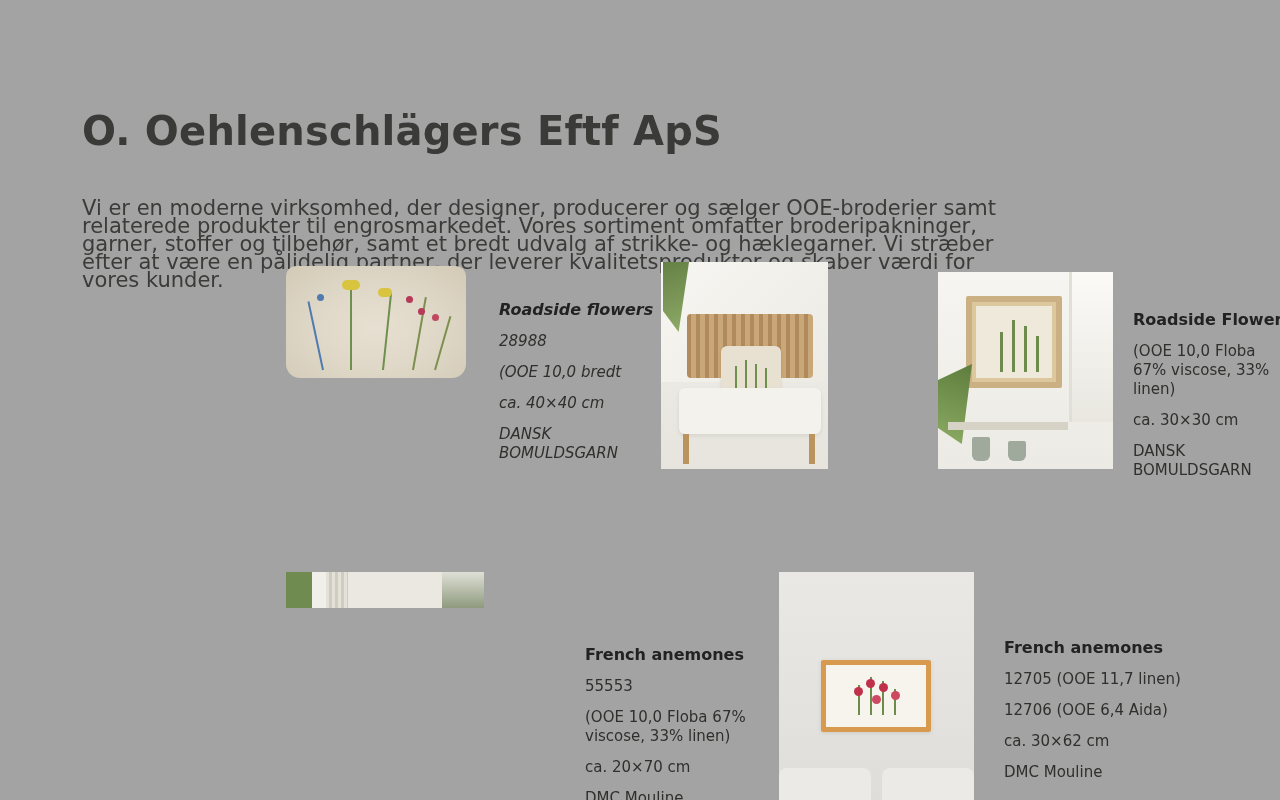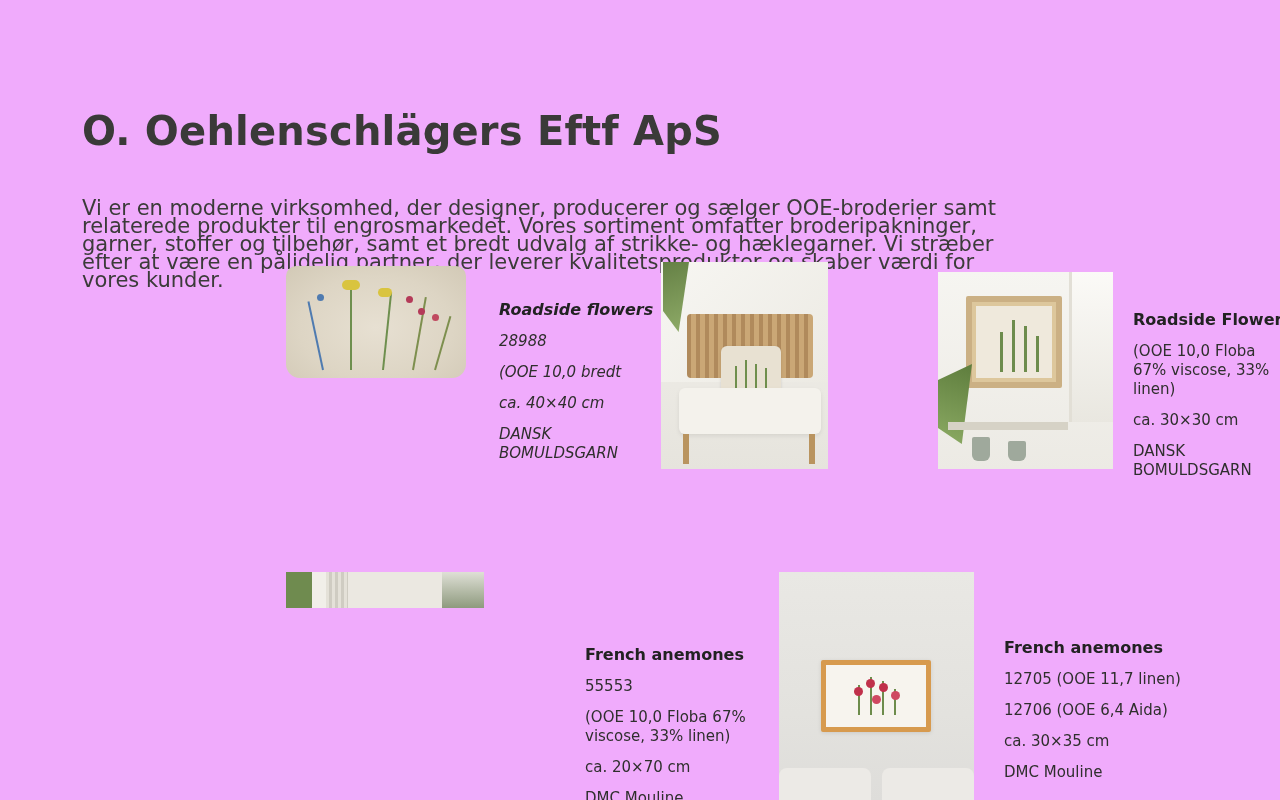--- a/index.html
+++ b/index.html
@@ -10,21 +10,21 @@
     height: 800px;
     overflow: hidden;
     background: #dcdcda;
     font-family: "DejaVu Sans", "Liberation Sans", sans-serif;
     color: #2b2b2b;
   }
   .page {
     position: relative;
     width: 1280px;
     height: 800px;
-    background: #f0abfc;
+    background: #a3a3a3;
   }
 
   
   .site-title {
     position: absolute;
     left: 82px;
     top: 108px;
     font-size: 40px;
     font-weight: 700;
     letter-spacing: 0.2px;
@@ -315,17 +315,17 @@
       <div class="poppy" style="left:46px;top:30px;background:#cf4861;"></div>
     </div>
     <div class="bed-left"></div>
     <div class="bed-right"></div>
   </div>
 
   <div class="prod prod-4">
     <div class="name">French anemones</div>
     <div class="line">12705 (OOE 11,7 linen)</div>
     <div class="line">12706 (OOE 6,4 Aida)</div>
-    <div class="line">ca. 30×35 cm</div>
+    <div class="line">ca. 30×62 cm</div>
     <div class="line">DMC Mouline</div>
   </div>
 
 </div>
 
 </body></html>

